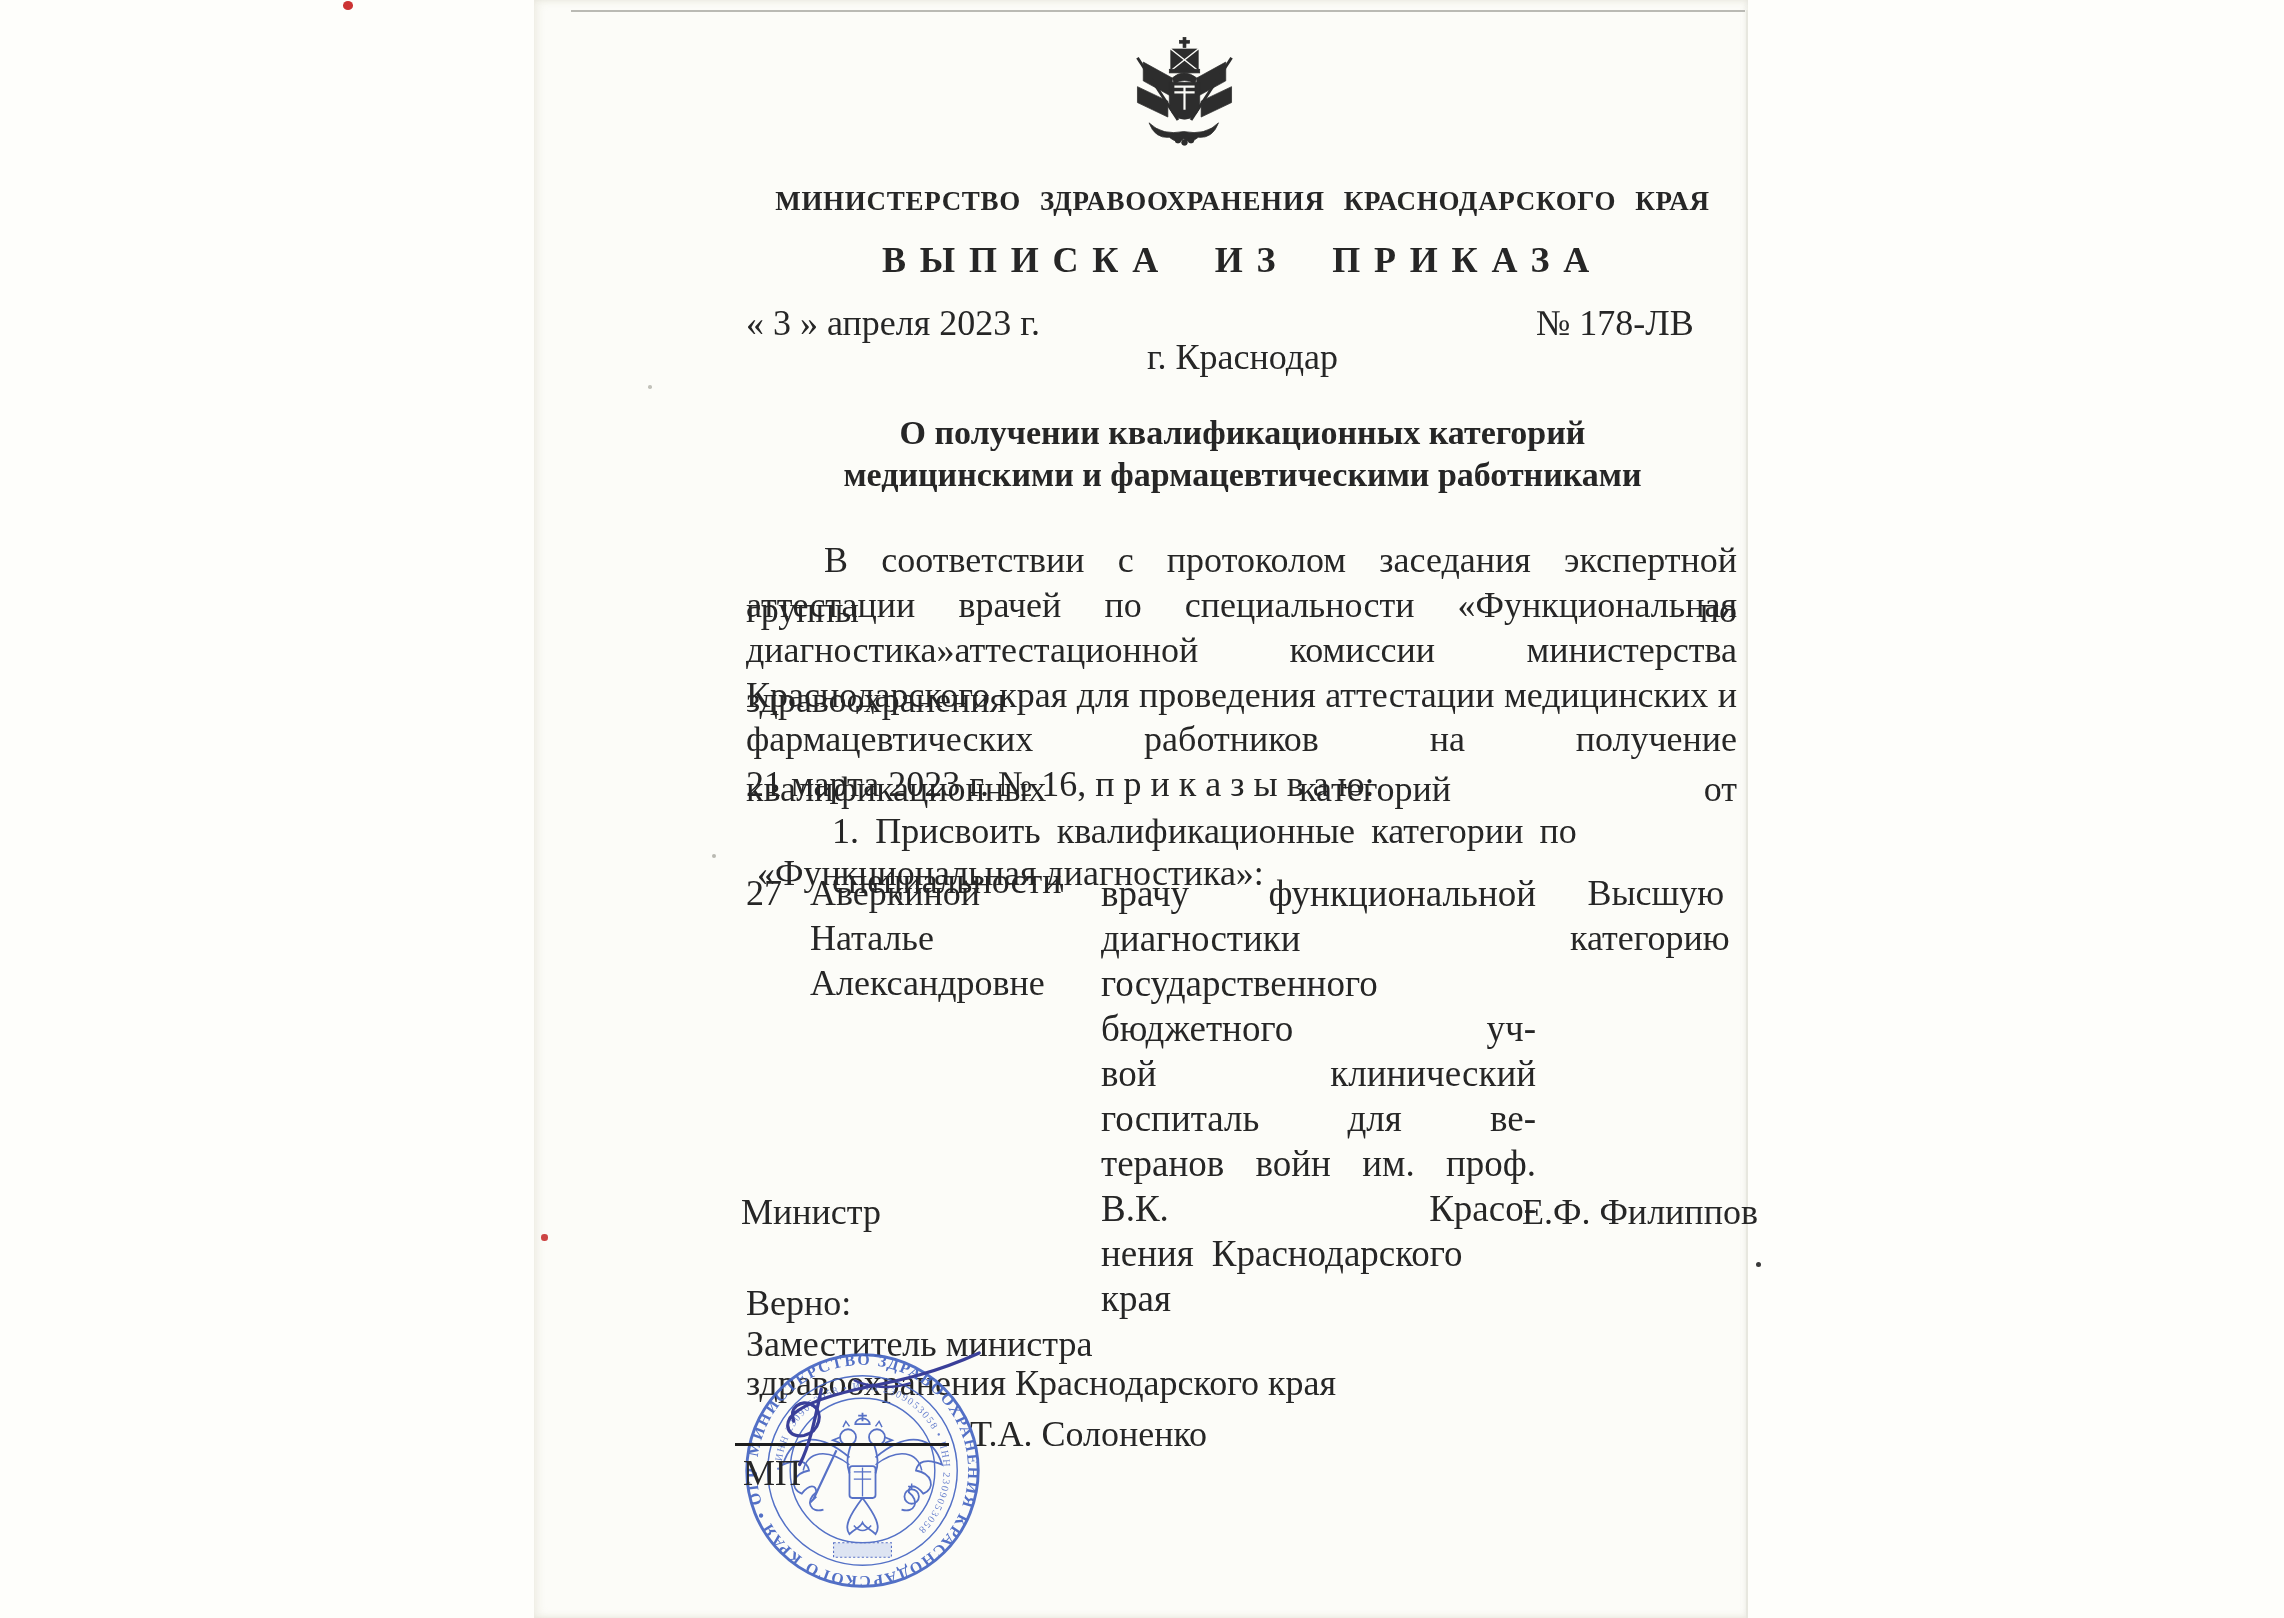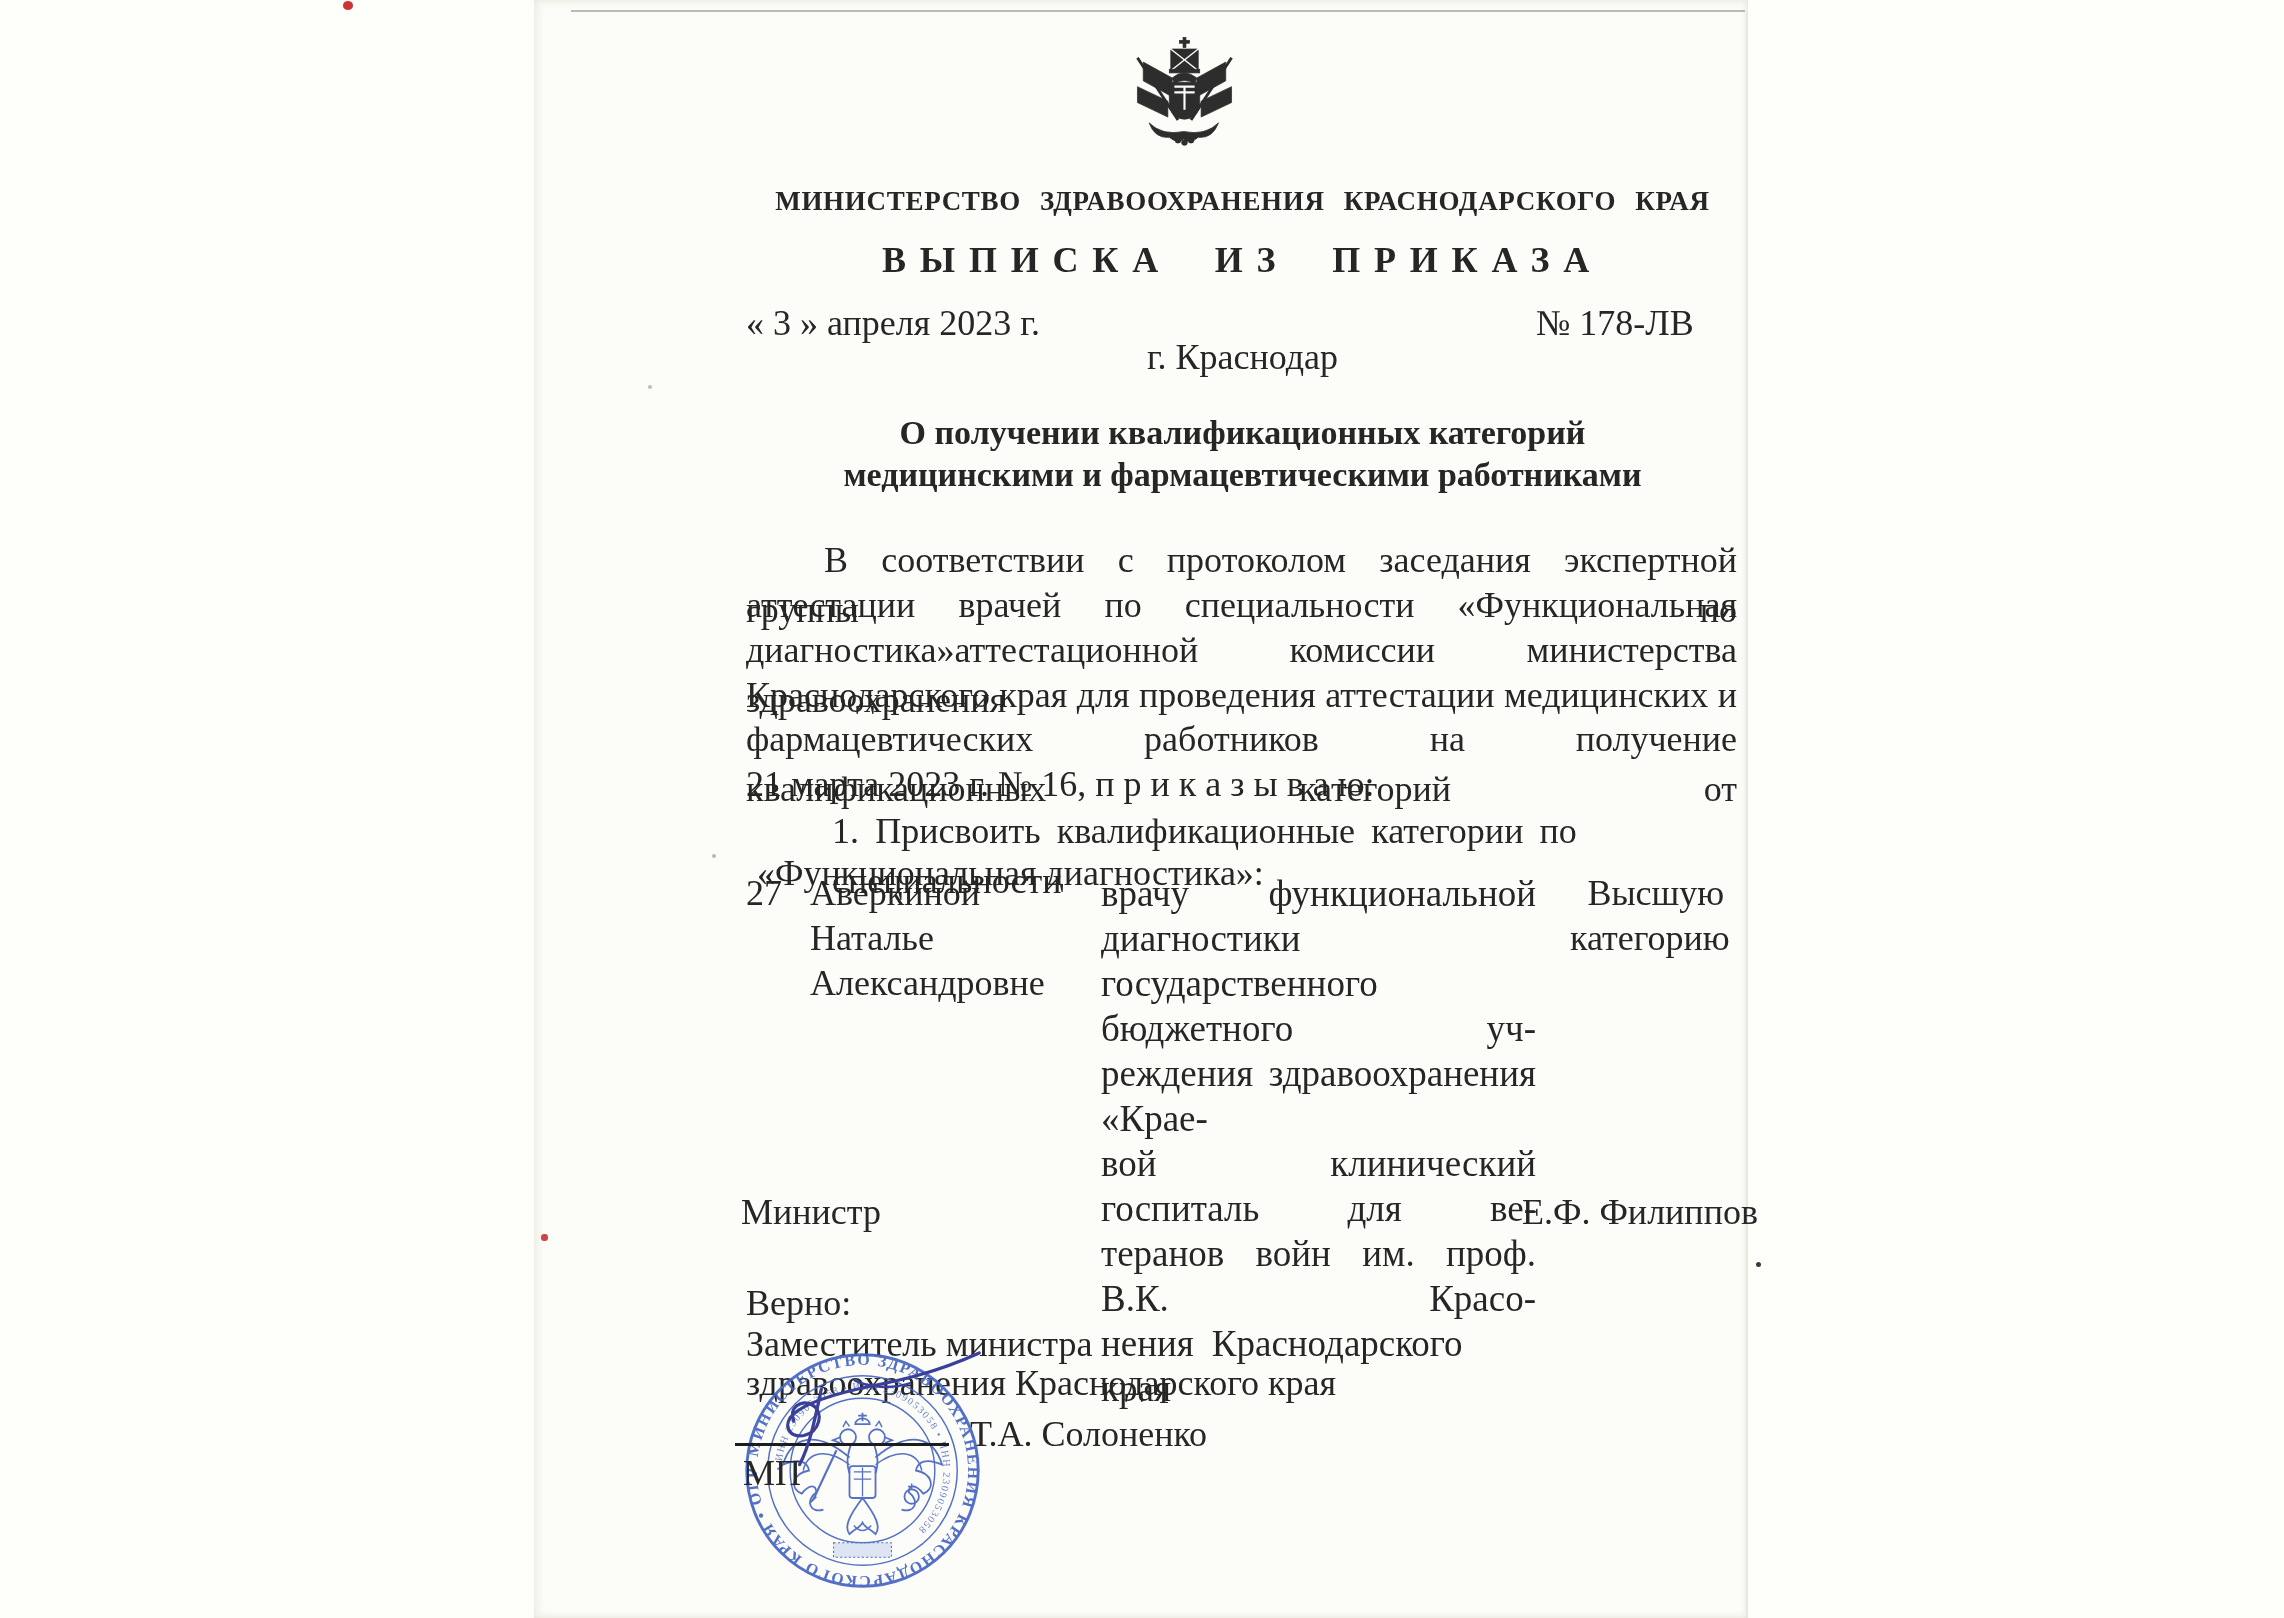--- a/index.html
+++ b/index.html
@@ -126,21 +126,20 @@
 
 <div class="abs t col-num">27</div>
 <div class="abs col-name">
   <div class="t">Аверкиной</div>
   <div class="t">Наталье</div>
   <div class="t">Александровне</div>
 </div>
 <div class="abs col-pos" style="font-size:37px;line-height:45px;">
   <div class="jline">врачу функциональной диагностики</div>
   <div class="jline">государственного бюджетного уч-</div>
-  <div class="jline">реждения здравоохранения «Крае-</div>
   <div class="jline">вой клинический госпиталь для ве-</div>
   <div class="jline">теранов войн  им. проф. В.К. Красо-</div>
   <div class="pos-last">нения Краснодарского края</div>
 </div>
 <div class="abs col-cat" style="font-size:36px;line-height:45px;">
   <div class="cat-first">Высшую</div>
   <div>категорию</div>
 </div>
 
 <div class="abs t minister-label">Министр</div>

